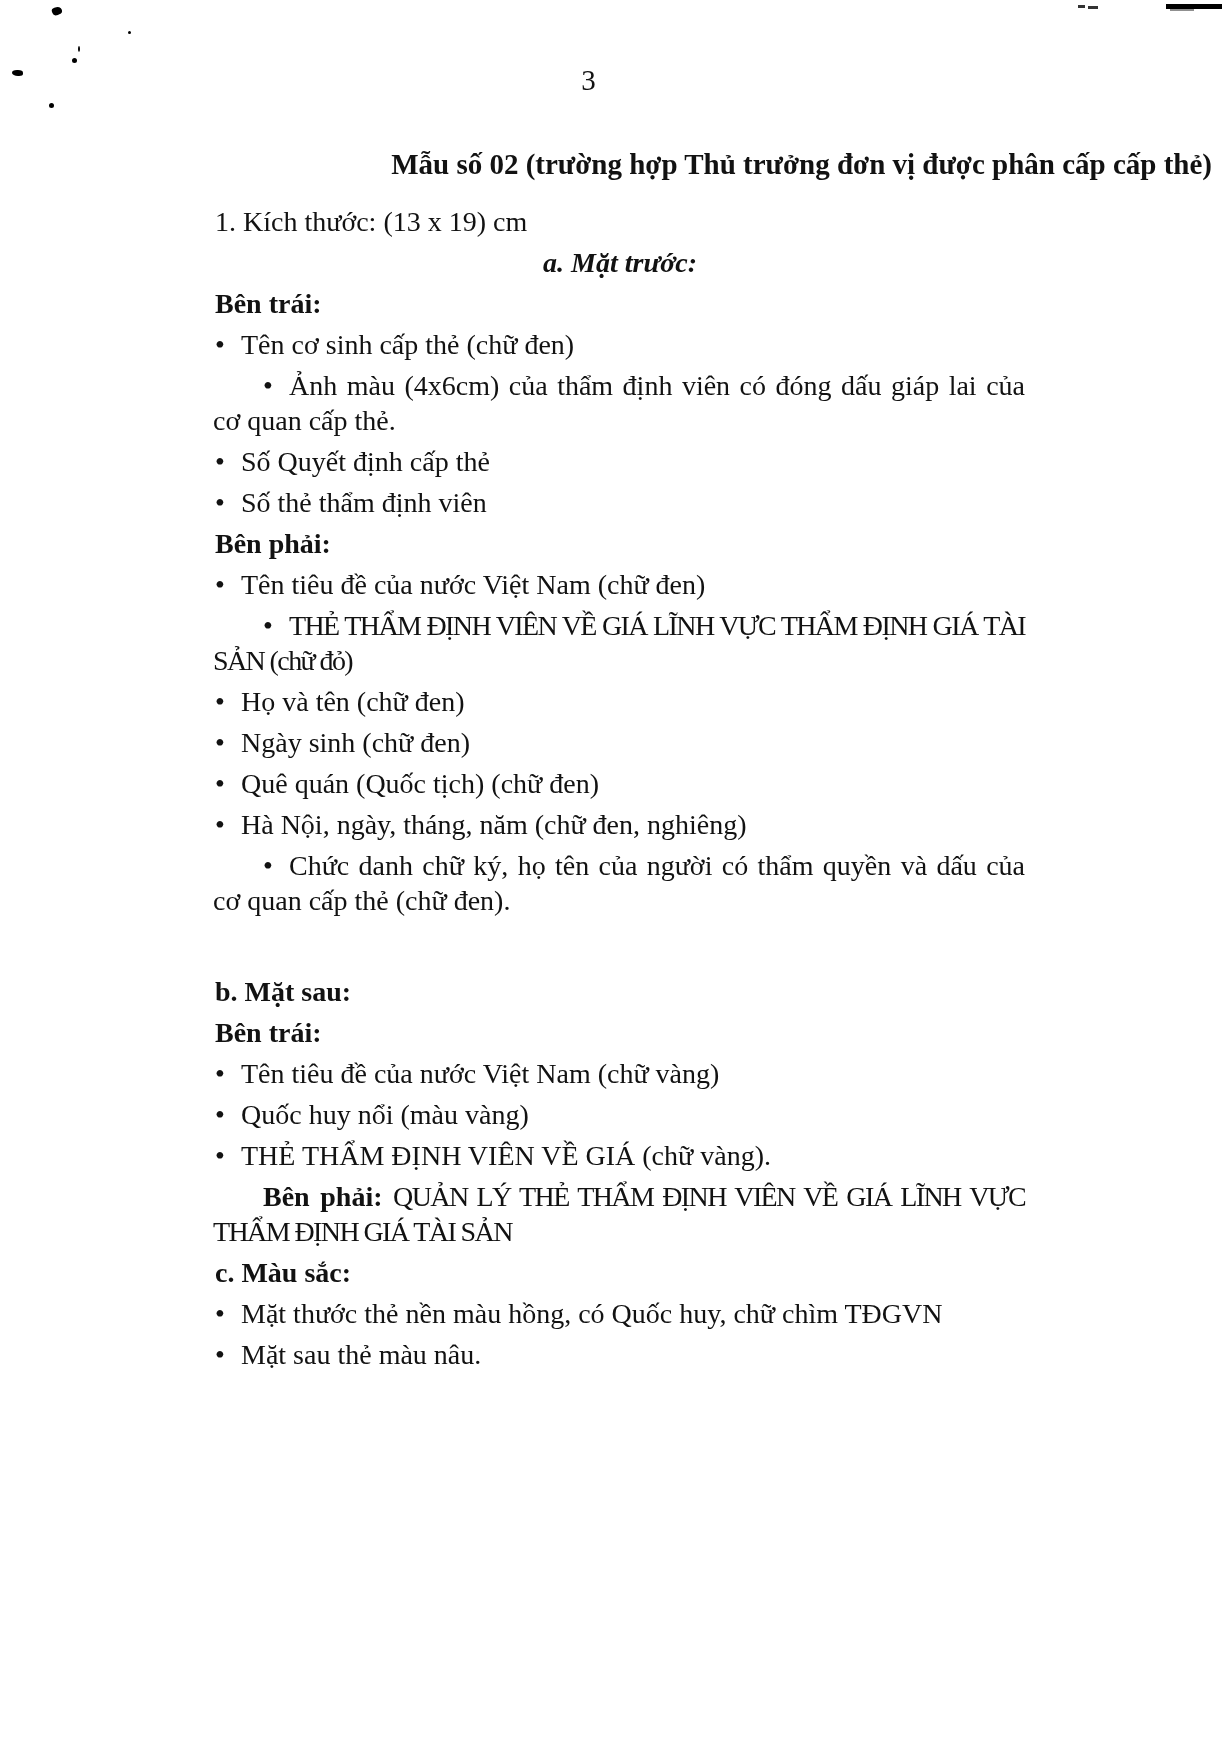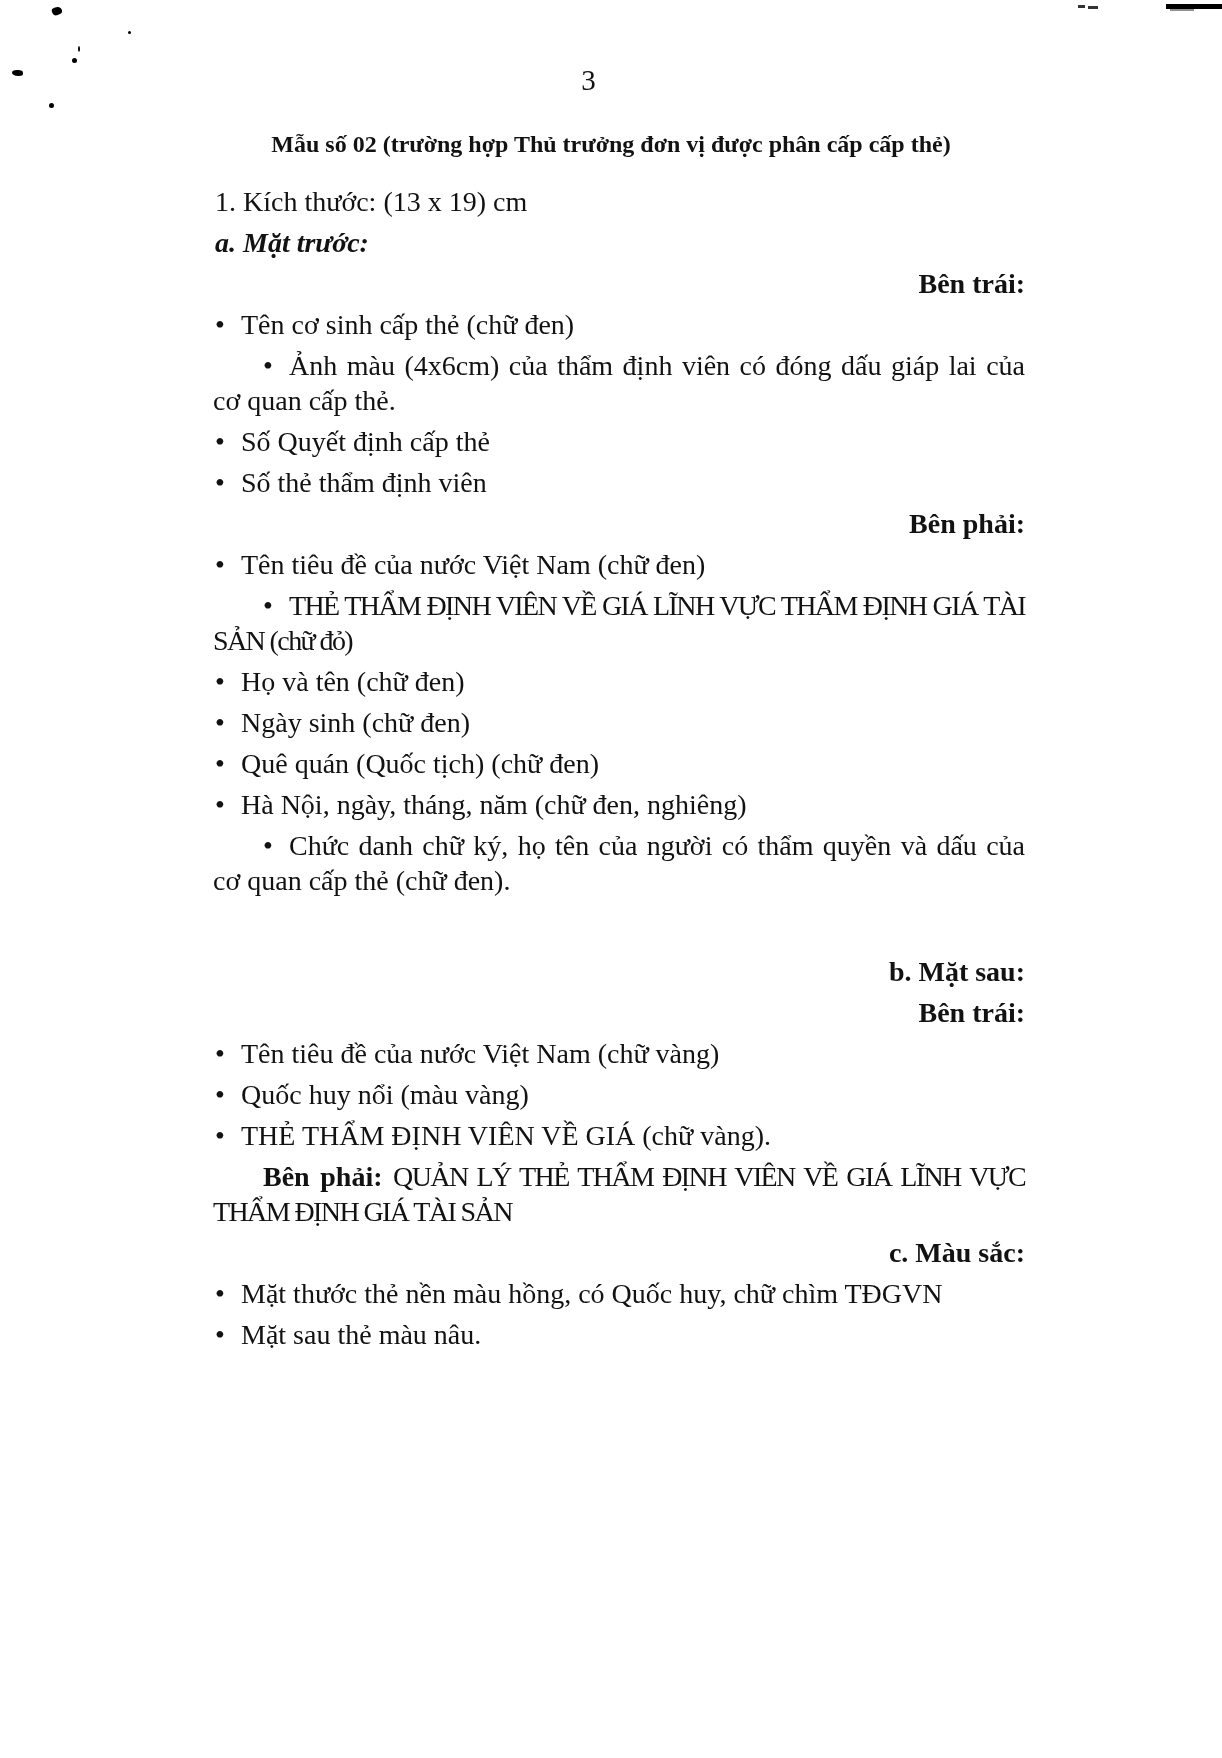--- a/index.html
+++ b/index.html
@@ -29,38 +29,38 @@
   .edgeline2 { position:absolute; left:1170px; top:9px; width:24px; height:2px; background:#909090; }
 
   .pageno {
     font-size: 29px;
     line-height: 35px;
     text-align: center;
     padding-right: 45px;
     margin: 0;
   }
   .doc-title {
-    font-size: 24px;
+    font-size: 29px;
     line-height: 36px;
     font-weight: bold;
-    text-align: center;
-    margin: 28px 10px 0;
+    text-align: right;
+    margin: 48px 10px 0;
   }
   .content {
     margin-left: 165px;
     width: 860px;
     font-size: 28px;
     line-height: 35px;
   }
   .p { margin: 6px 0 0; text-indent: 50px; }
   .sp48 { margin-top: 22px; }
   .sp56 { margin-top: 56px; }
   .just { text-align: justify; margin-left: 48px; }
-  .b  { font-weight: bold; text-align: right; }
-  .bi { font-weight: bold; font-style: italic; }
+  .b  { font-weight: bold; }
+  .bi { font-weight: bold; font-style: italic; text-align: center; }
   .blt { display:inline-block; width:26px; text-indent:0; }
   .tight { letter-spacing: -1.6px; }
 </style>
 </head>
 <body>
 
 <div class="page">
 
   <div class="speck sp1"></div>
   <div class="speck sp2"></div>

